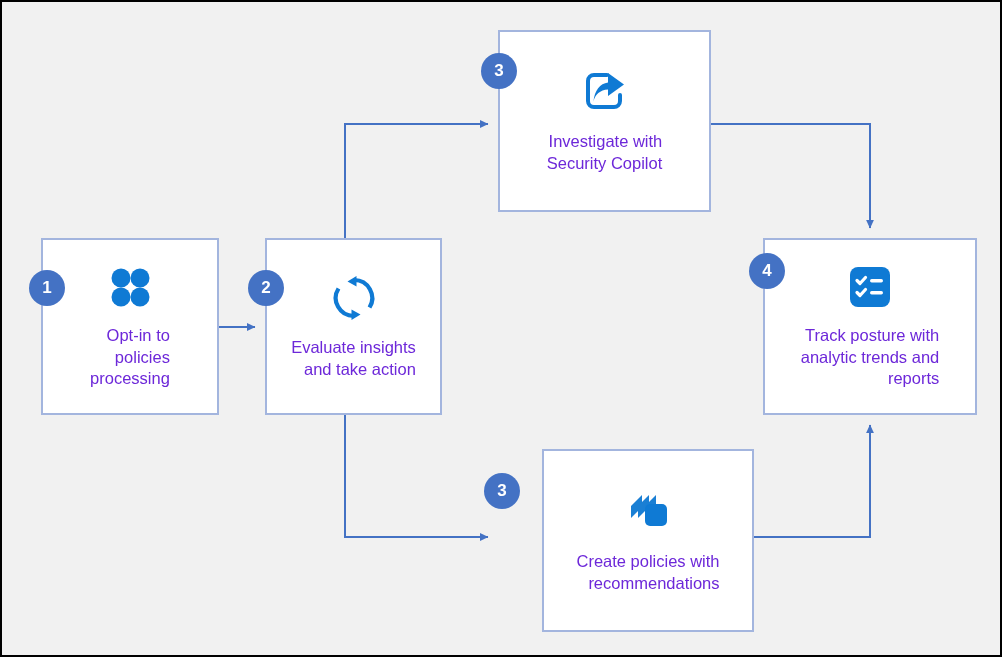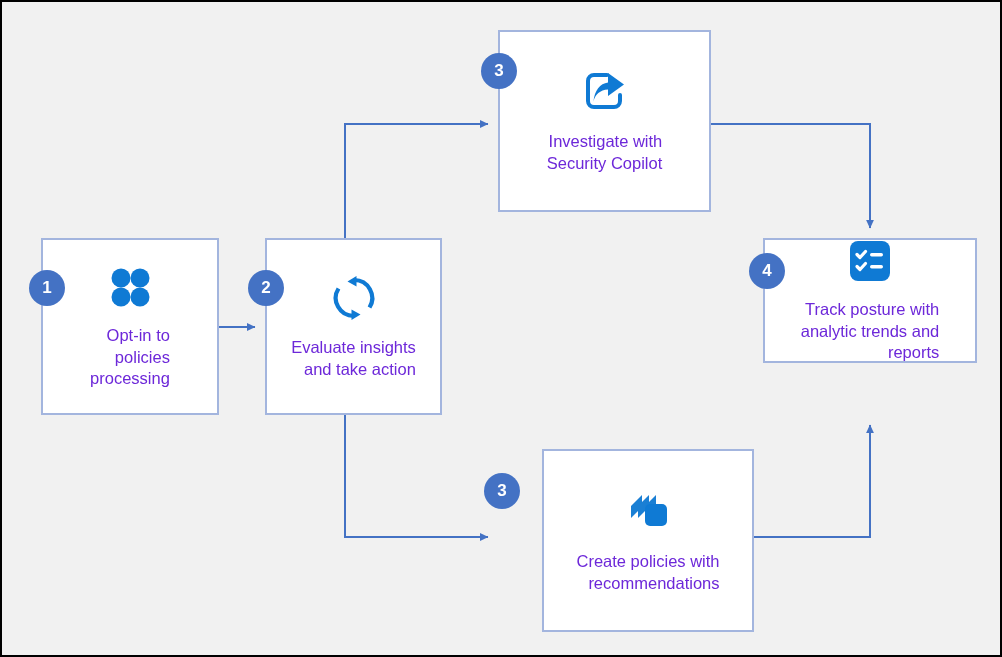--- a/index.html
+++ b/index.html
@@ -65,21 +65,21 @@
     justify-content: center;
     font-family: "Liberation Sans", sans-serif;
     z-index: 5;
   }
 
   
   #node-optin      { left: 39px;  top: 236px; width: 178px; height: 177px; }
   #node-evaluate   { left: 263px; top: 236px; width: 177px; height: 177px; }
   #node-investigate{ left: 496px; top: 28px;  width: 213px; height: 182px; }
   #node-policies   { left: 496px; top: 447px; width: 212px; height: 183px; margin-left: 44px; }
-  #node-track      { left: 761px; top: 236px; width: 214px; height: 125px; }
+  #node-track      { left: 761px; top: 236px; width: 214px; height: 177px; }
 
   #badge-1 { left: 27px;  top: 268px; }
   #badge-2 { left: 246px; top: 268px; }
   #badge-3a{ left: 479px; top: 51px;  }
   #badge-3b{ left: 482px; top: 471px; }
   #badge-4 { left: 747px; top: 251px; }
 </style>
 </head>
 <body>
 

